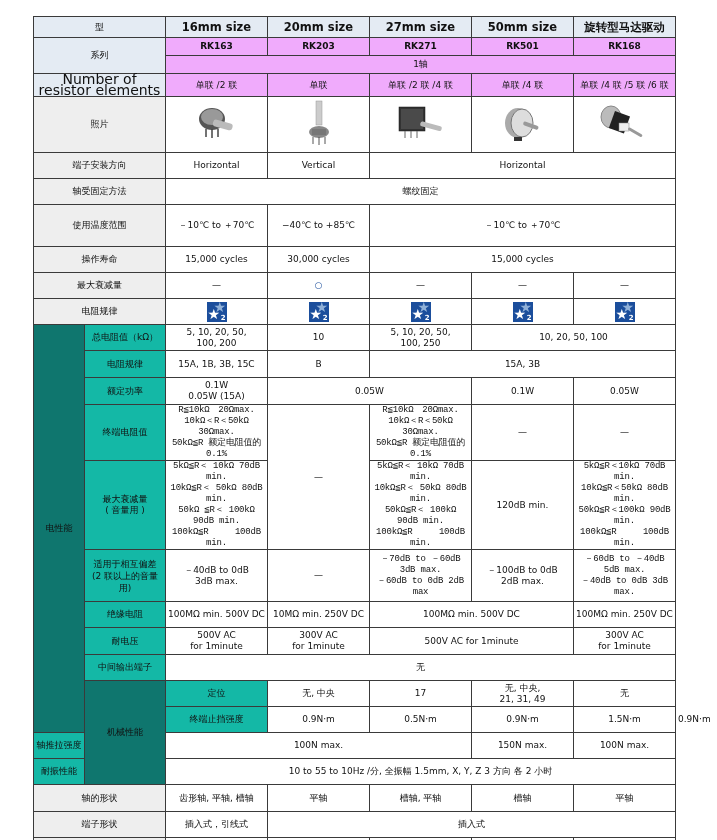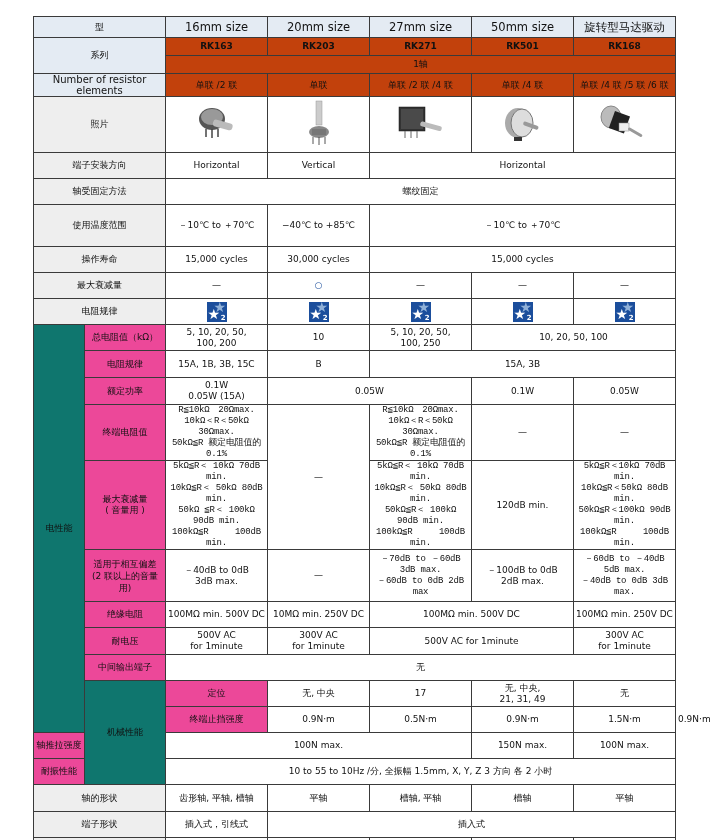--- a/index.html
+++ b/index.html
@@ -3,24 +3,24 @@
 <meta charset="utf-8">
 <style>
   html, body { margin:0; padding:0; background:#ffffff; }
   body { width:717px; height:840px; position:relative; overflow:hidden;
          font-family:"DejaVu Sans", "Liberation Sans", sans-serif; color:#111; }
   table.spec { position:absolute; left:33px; top:16px; border-collapse:collapse;
                table-layout:fixed; width:639px; }
   table.spec td { border:1px solid #3a3a3a; text-align:center; vertical-align:middle;
                   padding:0 2px; font-size:9px; line-height:11px; }
   td.hdr { background:#e4ebf3; font-size:11px; }
-  td.hdr.big { font-size:11.5px; }
-  td.blue { background:#c2410c; }
+  td.hdr.big { font-size:11.5px;font-weight:bold; }
+  td.blue { background:#f0abfc; }
   td.lbl { background:#eeeeee; font-size:10px; }
-  td.lbl2 { background:#ec4899; font-size:10px; }
+  td.lbl2 { background:#14b8a6; font-size:10px; }
   td.grp { background:#0f766e; font-size:10px; }
   td.series { font-weight:bold; font-size:9.5px; }
   td.small { font-size:7.5px; line-height:10px;margin-top:20px; }
   td.tiny { font-size:7px; line-height:10px; letter-spacing:-0.2px;font-family:Liberation Mono, monospace; }
   .pre { white-space:pre-line; }
   .photo { display:inline-block; }
   .lc-icon { display:inline-block; width:20px; height:20px; background:#1b4e9c; position:relative; vertical-align:middle; }
   .lc-icon .s1 { position:absolute; left:1px; top:5px; color:#fff; font-size:14px; line-height:14px; }
   .lc-icon .s2 { position:absolute; left:7px; top:-2px; color:#8fb0d8; font-size:14px; line-height:14px; }
   .lc-icon .n { position:absolute; right:1px; bottom:0px; color:#fff; font-size:7px; line-height:8px; font-weight:bold; }
@@ -53,21 +53,21 @@
     <td class="blue series">RK163</td>
     <td class="blue series">RK203</td>
     <td class="blue series">RK271</td>
     <td class="blue series">RK501</td>
     <td class="blue series">RK168</td>
   </tr>
   <tr style="height:18px">
     <td class="blue" colspan="5">1轴</td>
   </tr>
   <tr style="height:20px">
-    <td class="hdr" colspan="2" style="font-size:10px">Number of resistor elements</td>
+    <td class="hdr" colspan="2" style="font-size:14px">Number of resistor elements</td>
     <td class="blue">单联 /2 联</td>
     <td class="blue">单联</td>
     <td class="blue">单联 /2 联 /4 联</td>
     <td class="blue">单联 /4 联</td>
     <td class="blue">单联 /4 联 /5 联 /6 联</td>
   </tr>
   <tr style="height:56px">
     <td class="lbl" colspan="2">照片</td>
     <td>
       <svg class="photo" width="50" height="44" viewBox="0 0 50 44">

